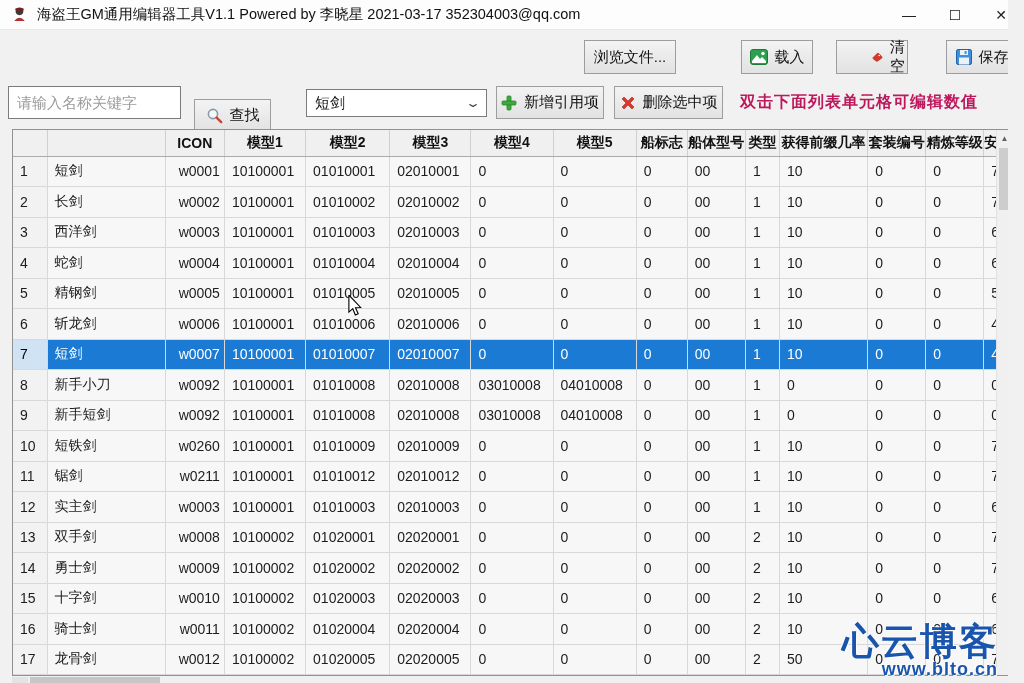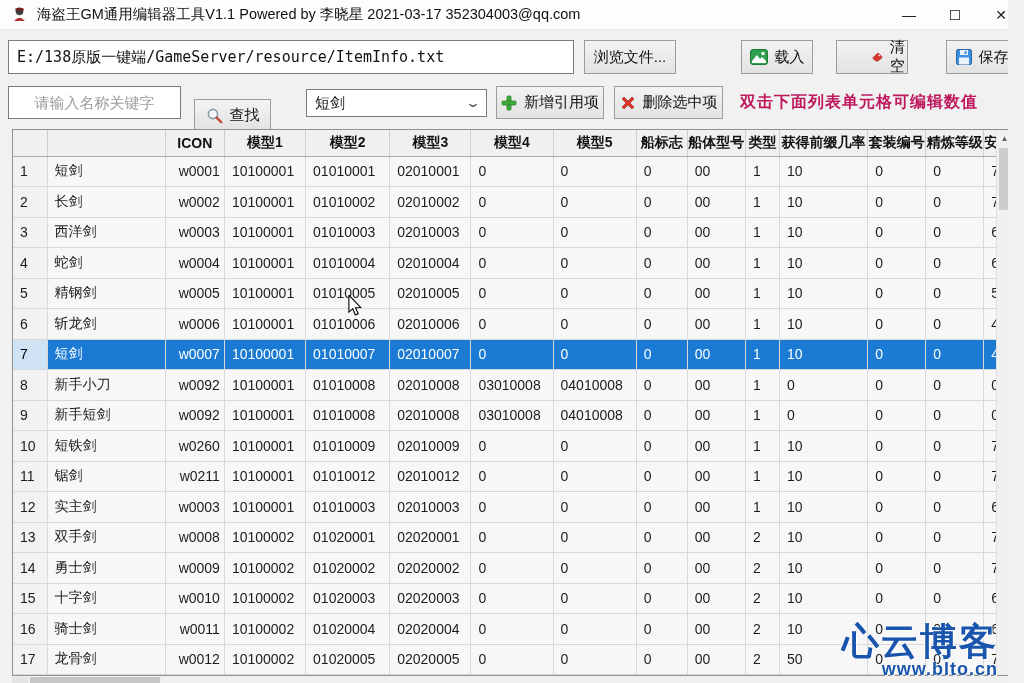--- a/index.html
+++ b/index.html
@@ -14,21 +14,21 @@
   .title-text { margin-left:9px; font-size:14.5px; color:#111; white-space:nowrap; }
   .win-controls { position:absolute; right:0; top:0; height:30px; display:flex; }
   .win-btn { width:46px; height:30px; display:flex; align-items:center; justify-content:center;
     font-size:14px; color:#222; cursor:default; }
 
   
   .input-box { position:absolute; background:#fff; border:1px solid #7b7b7b; font-size:15px;
     padding:0 8px; color:#111; outline:none; }
   #path-input { left:8px; top:40px; width:566px; height:34px;
     font-family:"DejaVu Sans Mono","Liberation Mono",monospace; font-size:15px; }
-  #keyword-input { left:8px; top:86px; width:173px; height:33px;text-align:center; }
+  #keyword-input { left:8px; top:86px; width:173px; height:33px; }
   #keyword-input::placeholder { color:#9b9b9b; }
 
   .btn { position:absolute; display:flex; align-items:center; justify-content:center; gap:7px;
     background:linear-gradient(#f3f3f3,#e2e2e2); border:1px solid #9d9d9d; font-size:15px;
     color:#111; cursor:default; }
   #browse-btn { left:584px; top:40px; width:92px; height:34px; }
   #load-btn   { left:741px; top:40px; width:72px; height:34px; }
   #clear-btn  { left:836px; top:40px; width:72px; height:34px;padding-left:35px; }
   #save-btn   { left:930px; top:40px; width:72px; height:34px;margin-left:16px; }
   #find-btn   { left:194px; top:99px; width:77px; height:33px; }
@@ -96,21 +96,20 @@
       <rect x="4" y="2" width="8" height="2.4" rx="1" fill="#7a1f1f"></rect>
     </svg>
     <span class="title-text">海盗王GM通用编辑器工具V1.1 Powered by 李晓星 2021-03-17  352304003@qq.com</span>
     <div class="win-controls">
       <div class="win-btn">—</div>
       <div class="win-btn">☐</div>
       <div class="win-btn">✕</div>
     </div>
   </div>
 
-  <input id="path-input" class="input-box" value="E:/138原版一键端/GameServer/resource/ItemInfo.txt" style="">
   <div class="btn" id="browse-btn">
     <span>浏览文件...</span>
   </div>
   <div class="btn" id="load-btn">
     <svg class="ic" width="18" height="16" viewBox="0 0 18 16">
       <rect x="0.5" y="0.5" width="17" height="15" rx="2.5" fill="#2e9e4f" stroke="#1c7a38"></rect>
       <path d="M2 12 L7 6 L10 10 L12 8 L16 12 L16 14 L2 14 Z" fill="#fff"></path>
       <circle cx="13" cy="4.5" r="1.7" fill="#fff"></circle>
     </svg>
     <span>载入</span>

